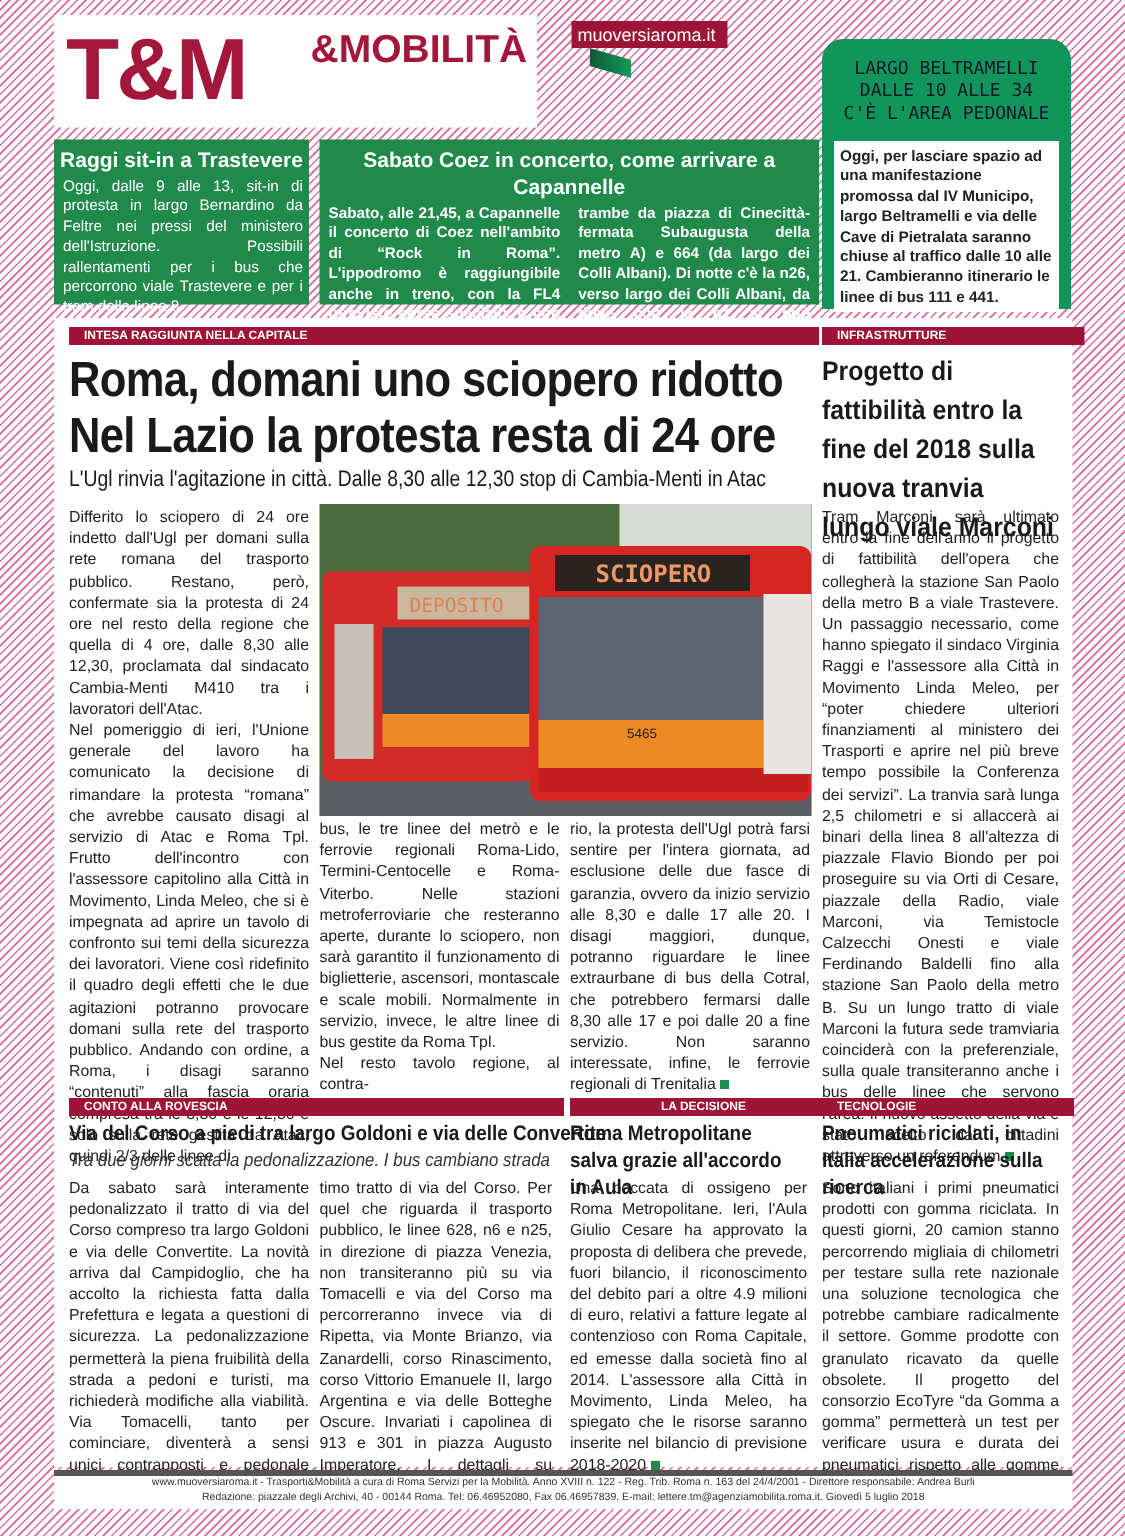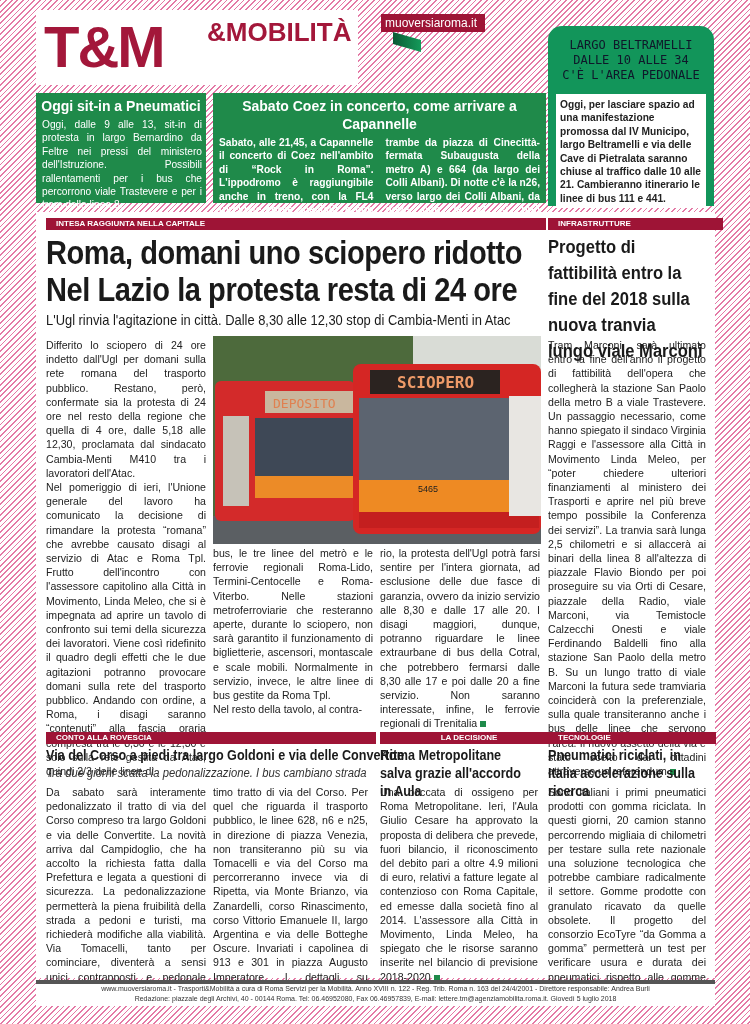--- a/index.html
+++ b/index.html
@@ -59,21 +59,21 @@
 
 <div class="abs logo-box"></div>
 <div class="abs logo-tm">T&amp;M</div>
 <div class="abs logo-text">
   <div>&amp;MOBILITÀ</div>
 </div>
 <div class="abs site-tag">muoversiaroma.it</div>
 <div class="abs site-ribbon"></div>
 
 <div class="abs green-box gbox1">
-  <div class="gbox-title">Oggi sit-in a Pneumatici</div>
+  <div class="gbox-title">Raggi sit-in a Trastevere</div>
   <div class="gbox-body">Oggi, dalle 9 alle 13, sit-in di protesta in largo Bernardino da Feltre nei pressi del ministero dell'Istruzione. Possibili rallentamenti per i bus che percorrono viale Trastevere e per i tram della linea 8.</div>
 </div>
 <div class="abs green-box gbox2">
   <div class="gbox-title">Sabato Coez in concerto, come arrivare a Capannelle</div>
   <div class="two-col">
     <div>Sabato, alle 21,45, a Capannelle il concerto di Coez nell'ambito di “Rock in Roma”. L'ippodromo è raggiungibile anche in treno, con la FL4 (previste corse speciali), o con le linee di bus 520, 654 (en-</div>
     <div>trambe da piazza di Cinecittà-fermata Subaugusta della metro A) e 664 (da largo dei Colli Albani). Di notte c'è la n26, verso largo dei Colli Albani, da dove con la n1 si può proseguire verso il Centro.</div>
   </div>
 </div>
 
@@ -91,21 +91,21 @@
 <div class="abs kicker k-main">INTESA RAGGIUNTA NELLA CAPITALE</div>
 <div class="abs kicker k-infra">INFRASTRUTTURE</div>
 
 <div class="abs headline">
   <div>Roma, domani uno sciopero ridotto</div>
   <div>Nel Lazio la protesta resta di 24 ore</div>
 </div>
 <div class="abs subhead">L'Ugl rinvia l'agitazione in città. Dalle 8,30 alle 12,30 stop di Cambia-Menti in Atac</div>
 
 <div class="abs body col1">
-  <div>Differito lo sciopero di 24 ore indetto dall'Ugl per domani sulla rete romana del trasporto pubblico. Restano, però, confermate sia la protesta di 24 ore nel resto della regione che quella di 4 ore, dalle 5,18 alle 12,30, proclamata dal sindacato Cambia-Menti M410 tra i lavoratori dell'Atac.</div>
+  <div>Differito lo sciopero di 24 ore indetto dall'Ugl per domani sulla rete romana del trasporto pubblico. Restano, però, confermate sia la protesta di 24 ore nel resto della regione che quella di 4 ore, dalle 8,30 alle 12,30, proclamata dal sindacato Cambia-Menti M410 tra i lavoratori dell'Atac.</div>
   <div>Nel pomeriggio di ieri, l'Unione generale del lavoro ha comunicato la decisione di rimandare la protesta “romana” che avrebbe causato disagi al servizio di Atac e Roma Tpl. Frutto dell'incontro con l'assessore capitolino alla Città in Movimento, Linda Meleo, che si è impegnata ad aprire un tavolo di confronto sui temi della sicurezza dei lavoratori. Viene così ridefinito il quadro degli effetti che le due agitazioni potranno provocare domani sulla rete del trasporto pubblico. Andando con ordine, a Roma, i disagi saranno “contenuti” alla fascia oraria compresa tra le 8,30 e le 12,30 e solo sulla rete gestita da Atac, quindi 2/3 delle linee di</div>
 </div>
 
 <div class="abs photo">
   <svg width="328" height="208" viewBox="0 0 328 208">
     <rect x="0" y="0" width="328" height="208" fill="#4d6a3c"></rect>
     <rect x="200" y="0" width="128" height="40" fill="#d9dcd6"></rect>
     <rect x="0" y="180" width="328" height="28" fill="#5b5f63"></rect>
 
     <rect x="2" y="45" width="140" height="140" rx="6" fill="#d32a2a"></rect>
@@ -121,21 +121,21 @@
     <rect x="146" y="62" width="155" height="82" fill="#5c6470"></rect>
     <rect x="146" y="144" width="150" height="32" fill="#ee8a23"></rect>
     <text x="205" y="156" font-size="9" fill="#222">5465</text>
     <rect x="146" y="176" width="180" height="16" fill="#c41f1f"></rect>
     <rect x="296" y="60" width="32" height="120" fill="#e8e6e2"></rect>
   </svg>
 </div>
 
 <div class="abs body col2">
   <div>bus, le tre linee del metrò e le ferrovie regionali Roma-Lido, Termini-Centocelle e Roma-Viterbo. Nelle stazioni metroferroviarie che resteranno aperte, durante lo sciopero, non sarà garantito il funzionamento di biglietterie, ascensori, montascale e scale mobili. Normalmente in servizio, invece, le altre linee di bus gestite da Roma Tpl.</div>
-  <div>Nel resto della tavolo, al contra-</div>
+  <div>Nel resto tavolo regione, al contra-</div>
 </div>
 <div class="abs body col3">
   <span>rio, la protesta dell'Ugl potrà farsi sentire per l'intera giornata, ad esclusione delle due fasce di garanzia, ovvero da inizio servizio alle 8,30 e dalle 17 alle 20. I disagi maggiori, dunque, potranno riguardare le linee extraurbane di bus della Cotral, che potrebbero fermarsi dalle 8,30 alle 17 e poi dalle 20 a fine servizio. Non saranno interessate, infine, le ferrovie regionali di Trenitalia</span><span class="end-mark"></span>
 </div>
 
 <div class="abs infra-title">Progetto di fattibilità entro la fine del 2018 sulla nuova tranvia lungo viale Marconi</div>
 <div class="abs body infra-body">
   <span>Tram Marconi, sarà ultimato entro la fine dell'anno il progetto di fattibilità dell'opera che collegherà la stazione San Paolo della metro B a viale Trastevere. Un passaggio necessario, come hanno spiegato il sindaco Virginia Raggi e l'assessore alla Città in Movimento Linda Meleo, per “poter chiedere ulteriori finanziamenti al ministero dei Trasporti e aprire nel più breve tempo possibile la Conferenza dei servizi”. La tranvia sarà lunga 2,5 chilometri e si allaccerà ai binari della linea 8 all'altezza di piazzale Flavio Biondo per poi proseguire su via Orti di Cesare, piazzale della Radio, viale Marconi, via Temistocle Calzecchi Onesti e viale Ferdinando Baldelli fino alla stazione San Paolo della metro B. Su un lungo tratto di viale Marconi la futura sede tramviaria coinciderà con la preferenziale, sulla quale transiteranno anche i bus delle linee che servono l'area. Il nuovo assetto della via è stato scelto dai cittadini attraverso un referendum</span><span class="end-mark"></span>
 </div>
 

